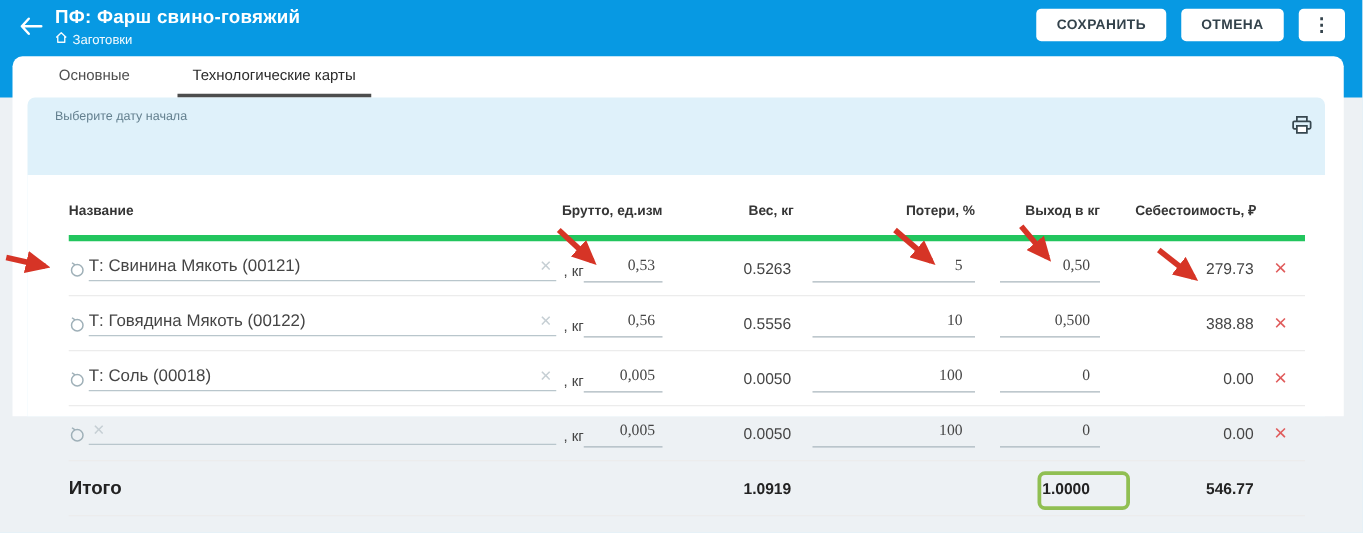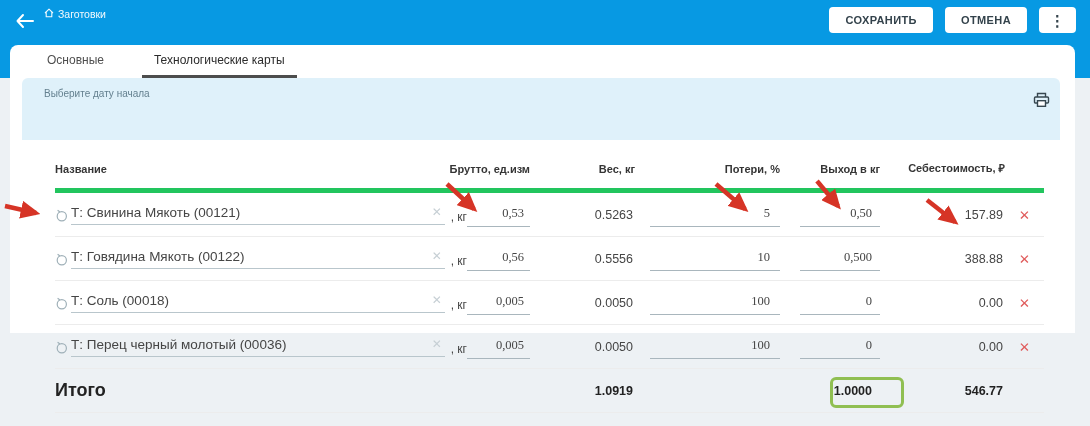--- a/index.html
+++ b/index.html
@@ -72,21 +72,21 @@
   }
   .thead-row .h-split { display:flex; justify-content:space-between; align-items:end; }
   .h-right { text-align:right; white-space:nowrap; }
   .trow {
     display:grid; grid-template-columns:412px 63px 105px 145px 100px 125px 39px;
     height:44px; align-items:center; border-bottom:1px solid #ececec;
   }
   .name-cell { display:flex; align-items:center; }
   .timer-icon { flex:0 0 16px; display:flex; align-items:center; }
   .name-wrap {
-    flex:1; display:flex; align-items:center; border-bottom:1px solid #b9c6cc; padding-bottom:4px;
+    flex:1; display:flex; align-items:flex-end; border-bottom:1px solid #b9c6cc; padding-bottom:4px;
   }
   .name-input {
     flex:1; border:none; background:transparent; outline:none;
     font-family:"Liberation Sans", sans-serif; font-size:13.5px; color:#454545;
   }
   .clear-icon { color:#c6cfd4; font-size:12px; cursor:pointer; padding:0 3px; }
   .unit { flex:0 0 auto; font-size:12px; color:#454545; padding:4px 0 0 6px; white-space:nowrap; }
   .ifield {
     border:none; border-bottom:1px solid #a9b6bd; background:transparent; outline:none;
     font-family:Liberation Serif, serif; font-size:12.5px; color:#454545;
@@ -118,20 +118,21 @@
 <div class="header-band">
   <div class="header-top">
     <button class="back-btn">
       <span>
         <svg width="20" height="16" viewBox="0 0 20 16">
             <path d="M8 2 L2.5 8 L8 14 M2.5 8 H18" stroke="#ffffff" stroke-width="2" fill="none" stroke-linecap="round" stroke-linejoin="round"></path>
           </svg>
       </span>
     </button>
     <div class="title-block">
+      <div class="page-title">ПФ: Фарш свино-говяжий</div>
       <div class="breadcrumb">
         <span>
           <svg width="10" height="10" viewBox="0 0 10 10">
               <path d="M1 5 L5 1.2 L9 5 M2.2 4.2 V8.8 H7.8 V4.2" stroke="#ffffff" stroke-width="1.1" fill="none" stroke-linejoin="round"></path>
             </svg>
         </span>
         <span>Заготовки</span>
       </div>
     </div>
     <div class="header-actions">
@@ -188,21 +189,21 @@
             <div class="name-wrap">
               <input class="name-input" value="Т: Свинина Мякоть (00121)" style="">
               <span class="clear-icon">✕</span>
             </div>
             <span class="unit">, кг</span>
           </div>
           <div class="cell-gross"><input class="ifield" value="0,53" style=""></div>
           <div class="cell-ves">0.5263</div>
           <div class="cell-loss"><input class="ifield" value="5" style=""></div>
           <div class="cell-out"><input class="ifield" value="0,50" style=""></div>
-          <div class="cell-cost">157.89</div>
+          <div class="cell-cost">279.73</div>
           <div class="cell-del"><button class="delete-btn">✕</button></div>
         </div>
 
         <div class="trow">
           <div class="name-cell">
             <span class="timer-icon">
                 <svg width="13" height="14" viewBox="0 0 13 14">
                   <circle cx="6.8" cy="8.2" r="4.6" fill="none" stroke="#9fb0b8" stroke-width="1.2"></circle>
                   <path d="M2.6 2.2 L5 3.9" stroke="#9fb0b8" stroke-width="1.2"></path>
                 </svg>
@@ -245,35 +246,34 @@
 
         <div class="trow">
           <div class="name-cell">
             <span class="timer-icon">
                 <svg width="13" height="14" viewBox="0 0 13 14">
                   <circle cx="6.8" cy="8.2" r="4.6" fill="none" stroke="#9fb0b8" stroke-width="1.2"></circle>
                   <path d="M2.6 2.2 L5 3.9" stroke="#9fb0b8" stroke-width="1.2"></path>
                 </svg>
               </span>
             <div class="name-wrap">
-              <input class="name-input" value="Т: Перец черный молотый (00036)" style="">
               <span class="clear-icon">✕</span>
             </div>
             <span class="unit">, кг</span>
           </div>
           <div class="cell-gross"><input class="ifield" value="0,005" style=""></div>
           <div class="cell-ves">0.0050</div>
           <div class="cell-loss"><input class="ifield" value="100" style=""></div>
           <div class="cell-out"><input class="ifield" value="0" style=""></div>
           <div class="cell-cost">0.00</div>
           <div class="cell-del"><button class="delete-btn">✕</button></div>
         </div>
 
         <div class="trow total-row">
-          <div style="font-size:18px;">Итого</div>
+          <div style="font-size:15px;">Итого</div>
           <div></div>
           <div class="cell-ves">1.0919</div>
           <div></div>
           <div class="total-out">1.0000</div>
           <div class="cell-cost">546.77</div>
           <div></div>
         </div>
 
       </div>
     </div>

